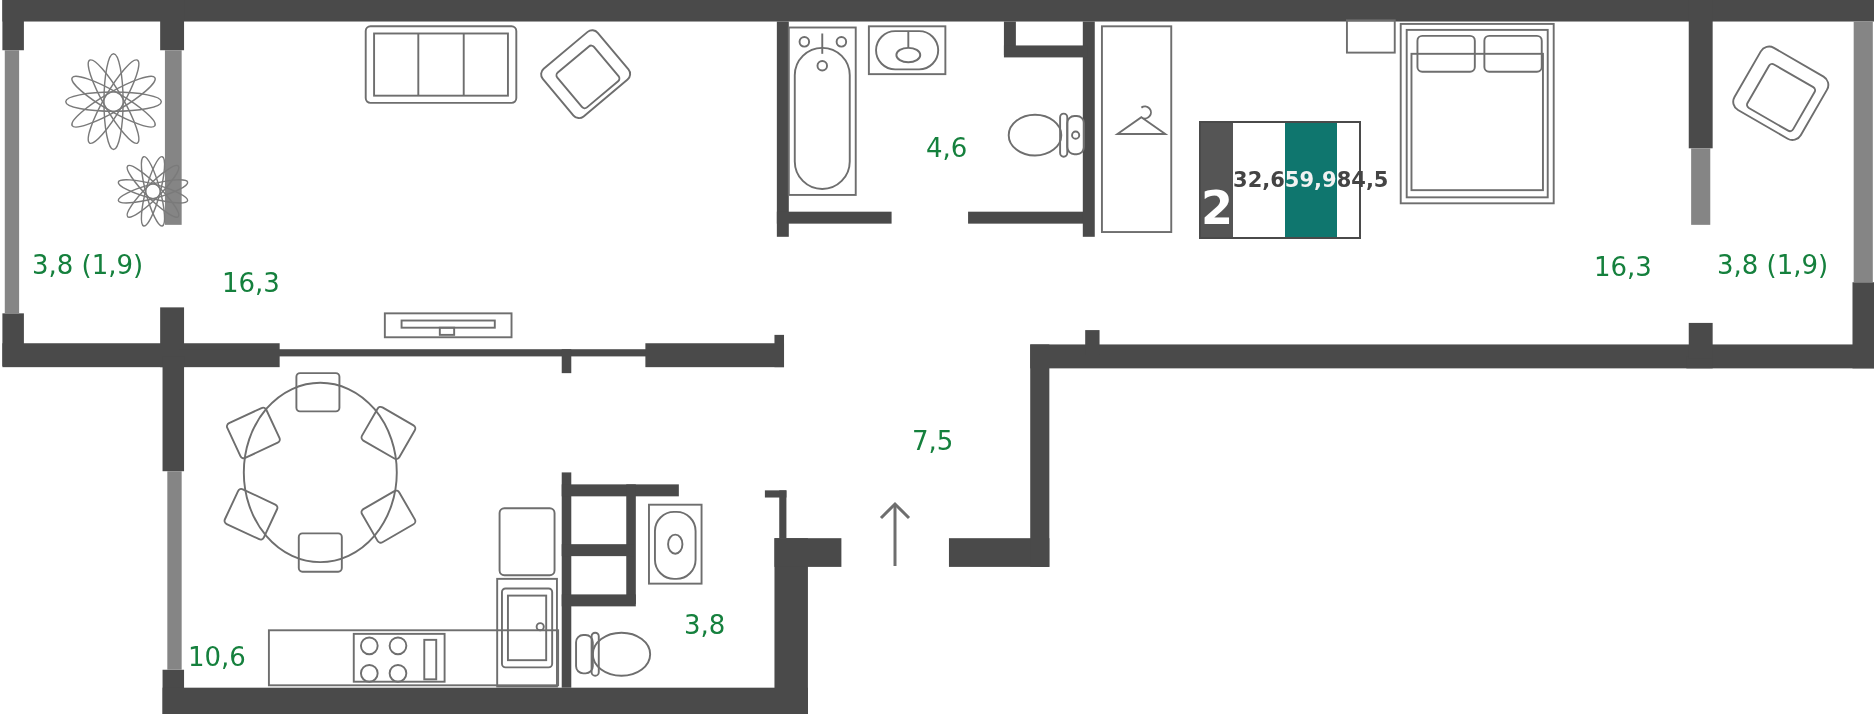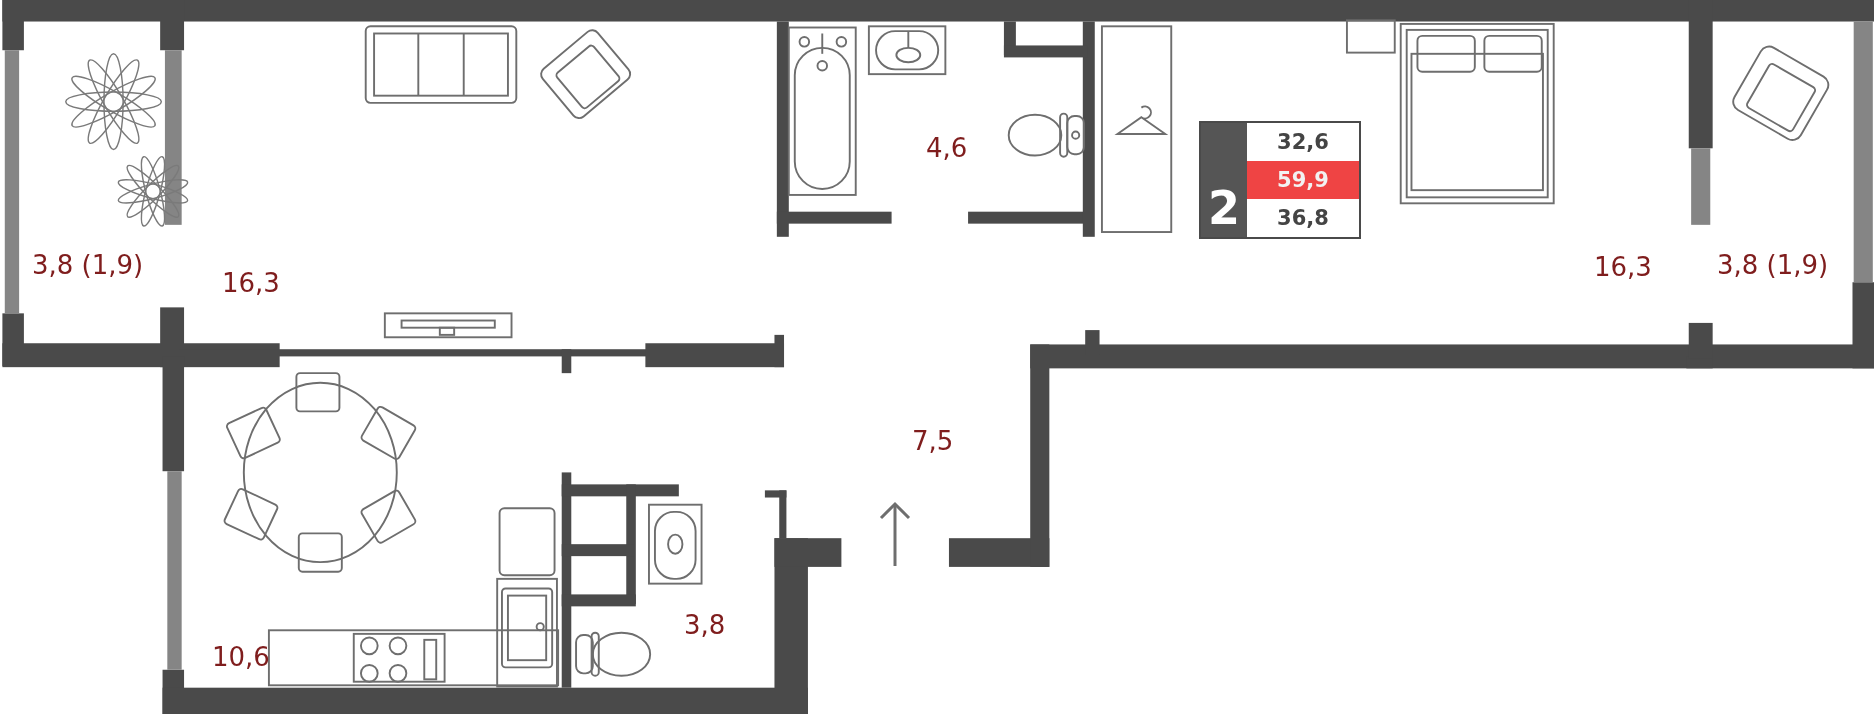--- a/index.html
+++ b/index.html
@@ -2,26 +2,26 @@
 <html><head>
 <meta charset="utf-8">
 <style>
   html, body { margin: 0; padding: 0; background: #ffffff; }
   body { width: 1874px; height: 714px; overflow: hidden; position: relative; font-family: "Liberation Sans", sans-serif; }
   #plan { position: absolute; left: 0; top: 0; width: 1874px; height: 714px; }
   .wall { fill: #4a4a4a; }
   .win { fill: #858585; }
   .furn { fill: none; stroke: #6e6e6e; stroke-width: 1.6; }
   .furn-thin { fill: none; stroke: #7a7a7a; stroke-width: 1.2; }
-  .label { position: absolute; font-family: "DejaVu Sans", sans-serif; font-size: 26px; color: #7f1d1d; white-space: nowrap; line-height: 1; text-align: center; }
+  .label { position: absolute; font-family: "DejaVu Sans", sans-serif; font-size: 26px; color: #15803d; white-space: nowrap; line-height: 1; text-align: center; }
   .badge { position: absolute; left: 1199px; top: 121px; width: 162px; height: 118px; border: 2px solid #4a4a4a; box-sizing: border-box; display: flex; background: #fff; }
   .badge-rooms { width: 46px; background: #555; color: #fff; font-family: "DejaVu Sans", sans-serif; font-weight: bold; font-size: 46px; display: flex; align-items: flex-end; justify-content: center; padding-bottom: 2px; box-sizing: border-box; }
-  .badge-areas { flex: 1; display: flex; flex-direction: column; }
+  .badge-areas { flex: 1; display: flex; flex-direction: row; }
   .badge-row { flex: 1; display: flex; align-items: center; justify-content: center; font-family: "DejaVu Sans", sans-serif; font-weight: bold; font-size: 21px; color: #444; }
-  .badge-row.mid { background: #ef4444; color: #f2f2f2; }
+  .badge-row.mid { background: #0f766e; color: #f2f2f2; }
   .arrow { position: absolute; left: 877px; top: 500px; width: 36px; height: 66px; }
 </style>
 </head>
 <body>
 
 <svg id="plan" viewBox="0 0 1568 597" preserveAspectRatio="none" xmlns="http://www.w3.org/2000/svg">
 
   <g>
 
     <rect class="wall" x="2" y="0" width="1566" height="18"></rect>
@@ -216,23 +216,23 @@
   <line x1="18" y1="4" x2="18" y2="66" stroke="#6e6e6e" stroke-width="3"></line>
   <polyline points="4,18 18,4 32,18" fill="none" stroke="#6e6e6e" stroke-width="3"></polyline>
 </svg>
 
 <div class="label" style="left:32px; top:252px;">3,8 (1,9)</div>
 <div class="label" style="left:222px; top:270px;">16,3</div>
 <div class="label" style="left:926px; top:135px;">4,6</div>
 <div class="label" style="left:1594px; top:254px;">16,3</div>
 <div class="label" style="left:1717px; top:252px;">3,8 (1,9)</div>
 <div class="label" style="left:912px; top:428px;">7,5</div>
-<div class="label" style="left:212px; top:644px;">10,6</div>
+<div class="label" style="left:188px; top:644px;">10,6</div>
 <div class="label" style="left:684px; top:612px;">3,8</div>
 
 <div class="badge">
   <div class="badge-rooms">2</div>
   <div class="badge-areas">
     <div class="badge-row">32,6</div>
     <div class="badge-row mid">59,9</div>
-    <div class="badge-row">36,8</div>
+    <div class="badge-row">84,5</div>
   </div>
 </div>
 
 </body></html>

